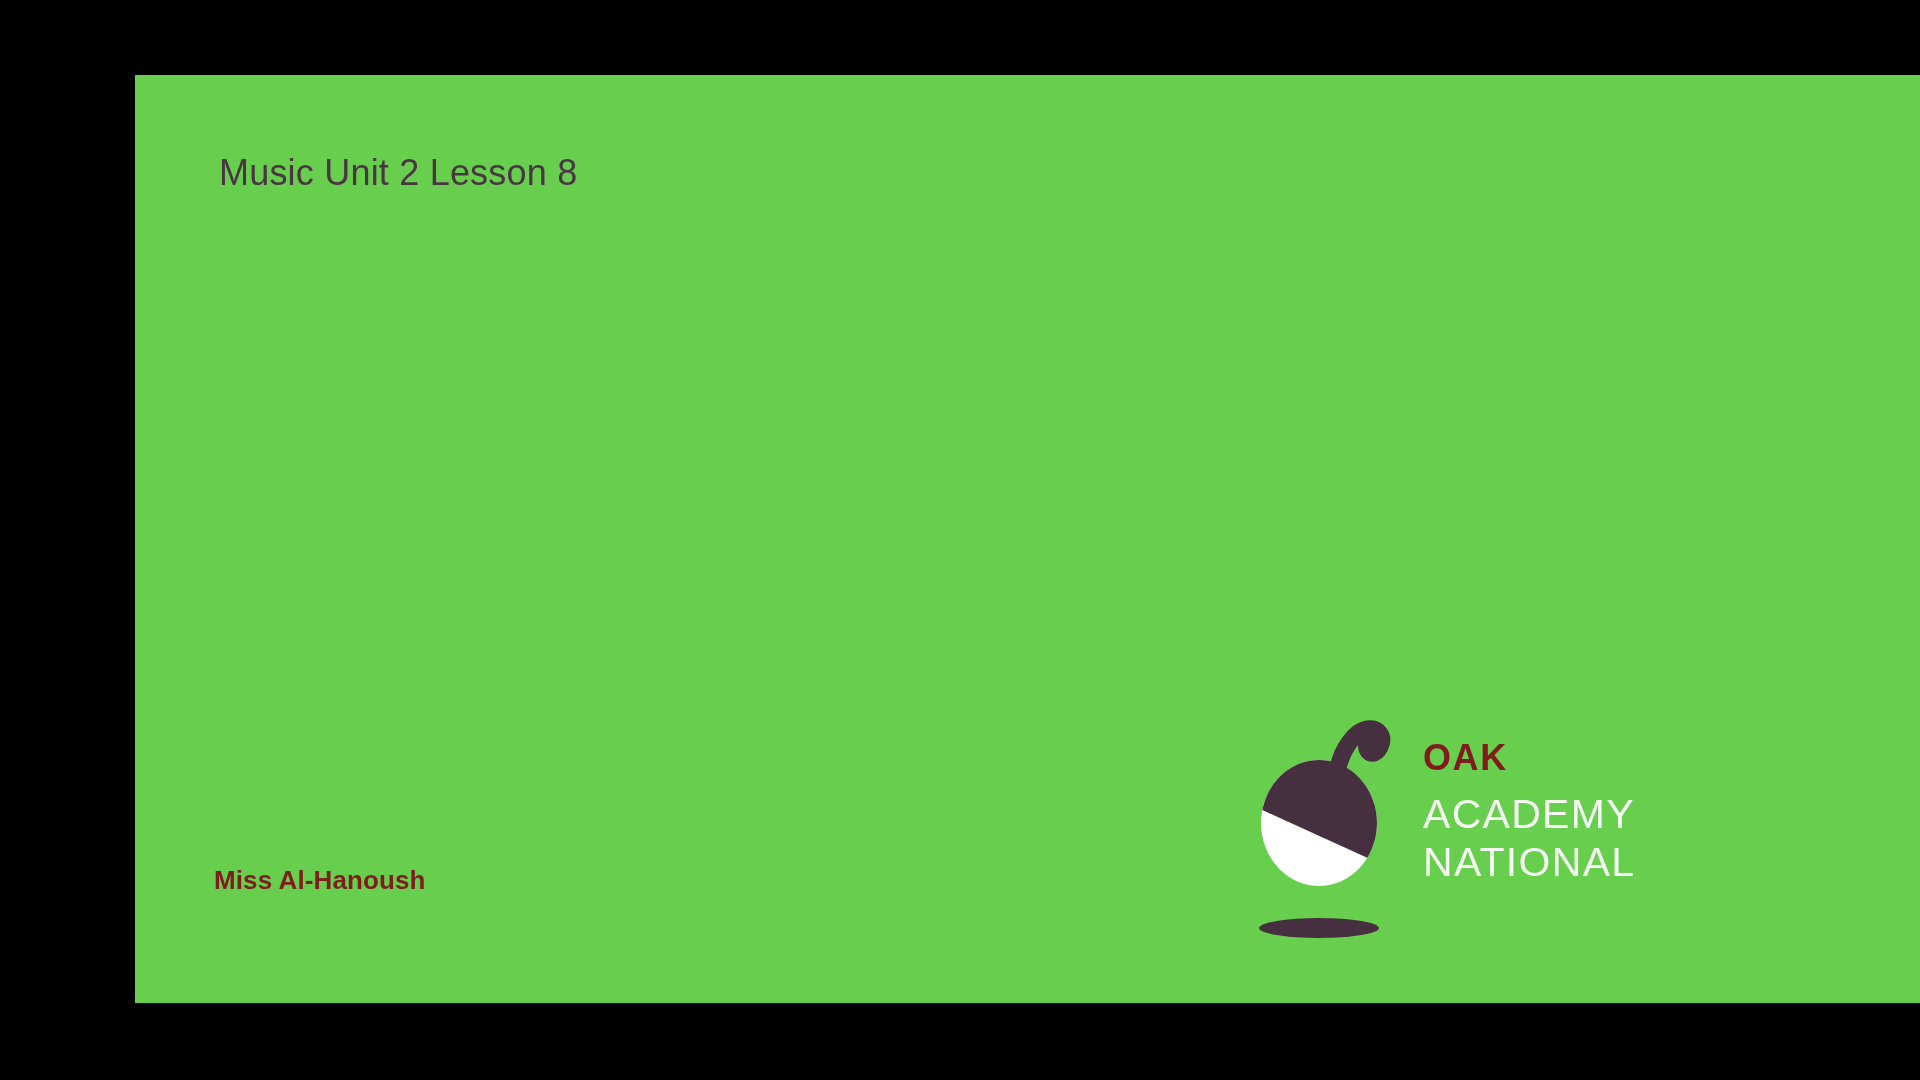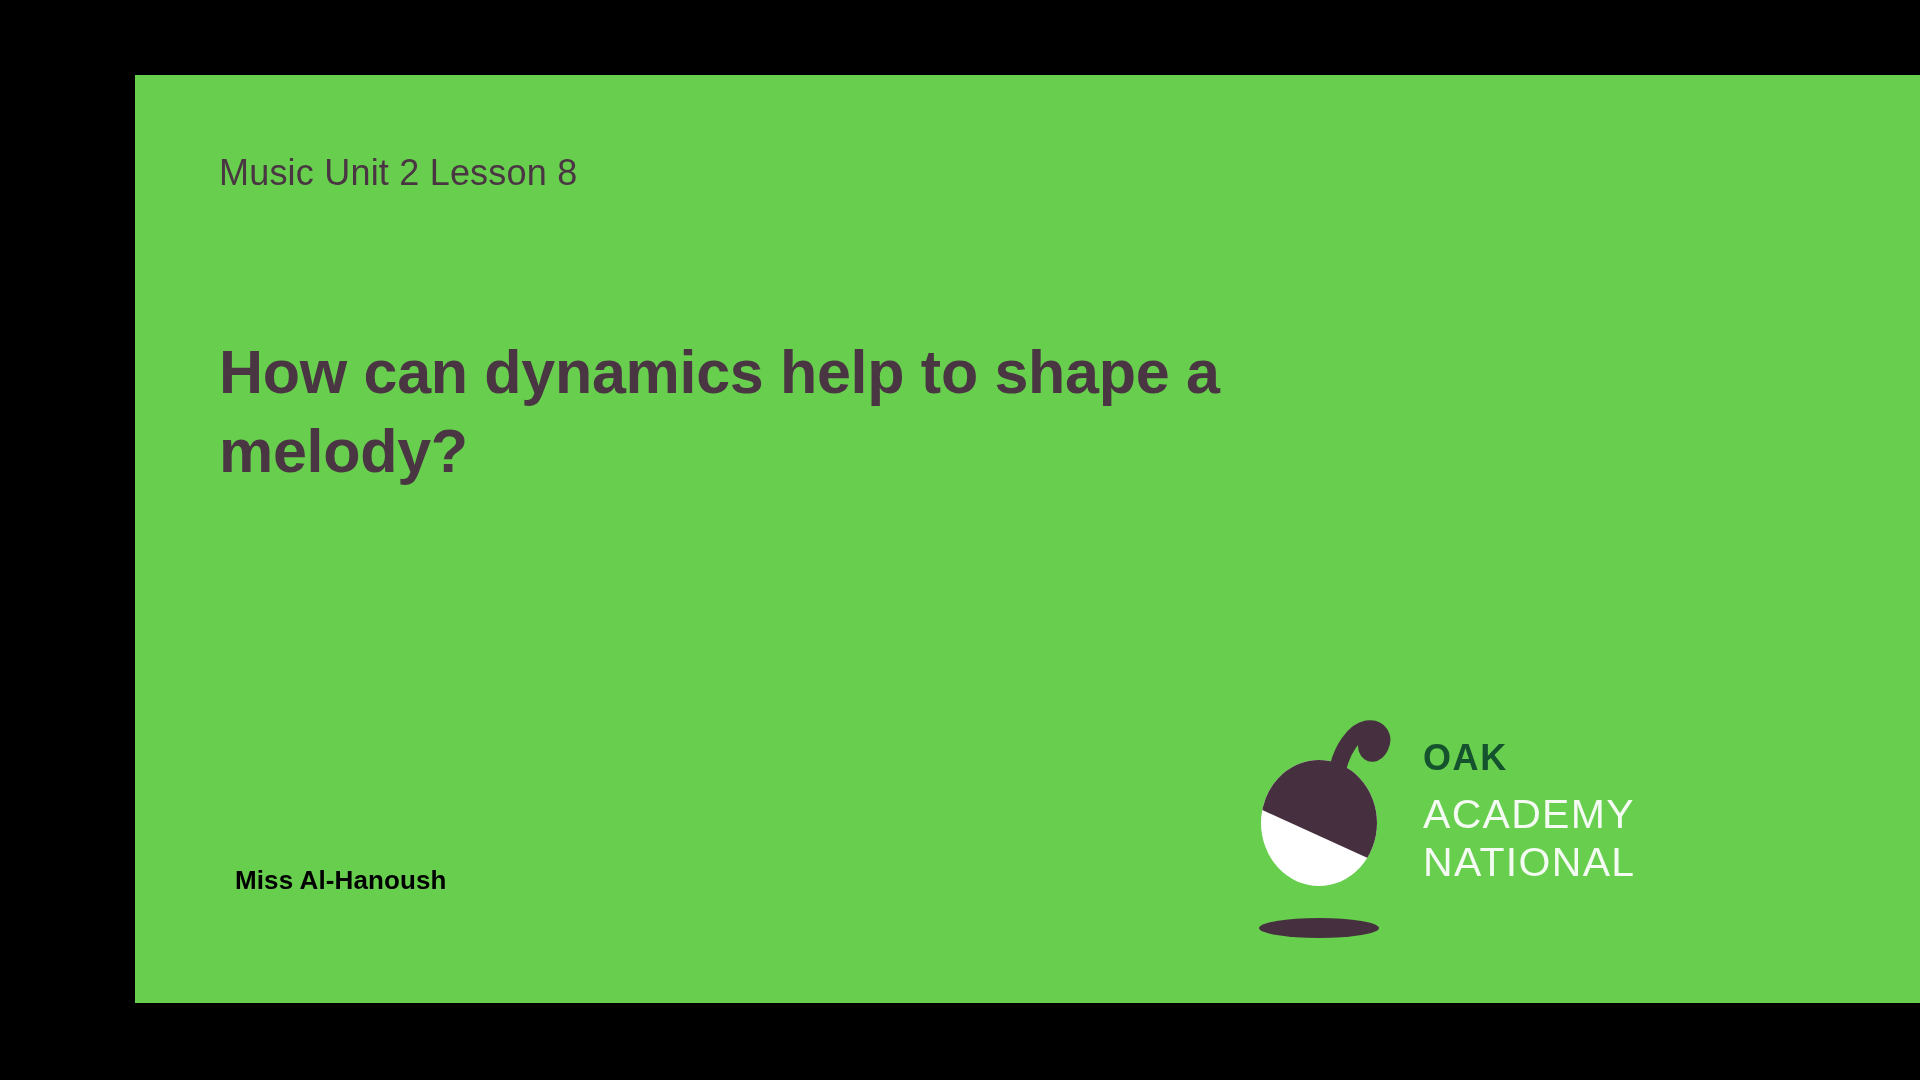--- a/index.html
+++ b/index.html
@@ -52,27 +52,27 @@
     font-size: 61px;
     font-weight: bold;
     line-height: 1.30;
     letter-spacing: -0.3px;
     color: #4a3543;
   }
 
   
   #teacher-name {
     position: absolute;
-    left: 100px;
+    left: 79px;
     top: 790px;
     font-family: "Liberation Sans", sans-serif;
     font-size: 26px;
     font-weight: bold;
     letter-spacing: 0.1px;
-    color: #000000;
+    color: #7f1d1d;
     white-space: nowrap;
   }
 
   
   #oak-logo {
     position: absolute;
     left: 1110px;
     top: 640px;
     width: 470px;
     height: 240px;
@@ -91,21 +91,21 @@
     left: 178px;
     top: 25px;
     width: 290px;
   }
 
   .word-oak {
     font-family: "Liberation Sans", sans-serif;
     font-size: 36px;
     font-weight: bold;
     letter-spacing: 1.6px;
-    color: #14532d;
+    color: #7f1d1d;
     line-height: 1;
     margin-bottom: 14px;
   }
 
   .word-line {
     font-family: "Liberation Sans", sans-serif;
     font-size: 41px;
     font-weight: 400;
     letter-spacing: 1.3px;
     color: #f4fbf2;
@@ -115,24 +115,20 @@
 </style>
 </head>
 <body>
 
 <div id="stage">
 
   <div id="slide">
 
     <div id="lesson-meta">Music Unit 2 Lesson 8</div>
 
-    <div id="slide-title">
-      <div>How can dynamics help to shape a</div>
-      <div>melody?</div>
-    </div>
 
     <div id="teacher-name">Miss Al-Hanoush</div>
 
     <div id="oak-logo">
 
       <svg id="acorn-mark" viewBox="0 0 160 240">
 
         <ellipse cx="74" cy="108" rx="58" ry="63" fill="#ffffff"></ellipse>
 
         <defs>

